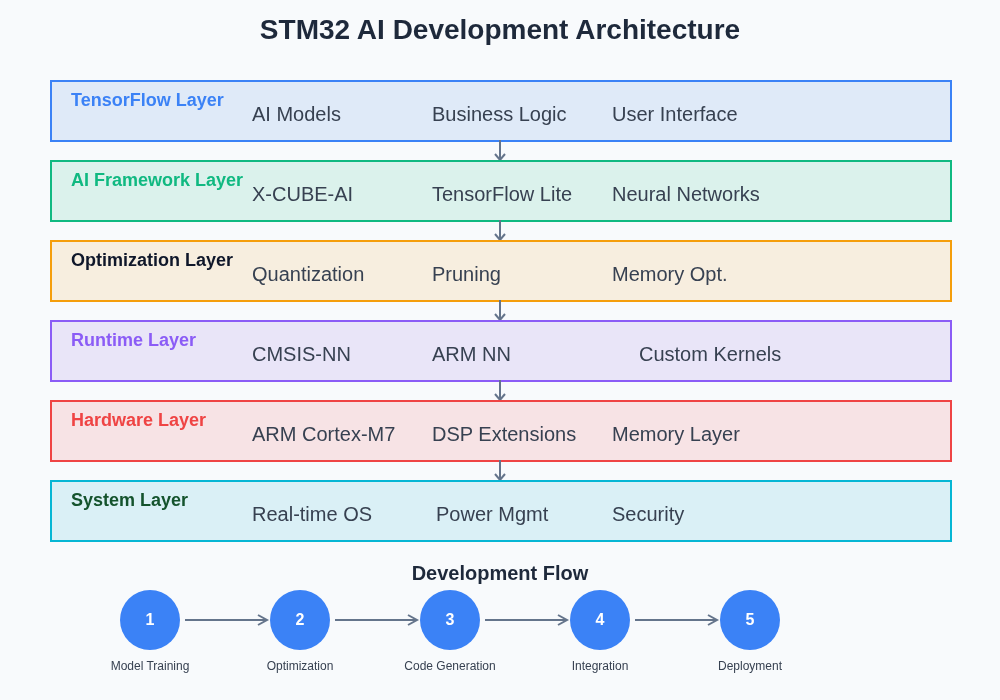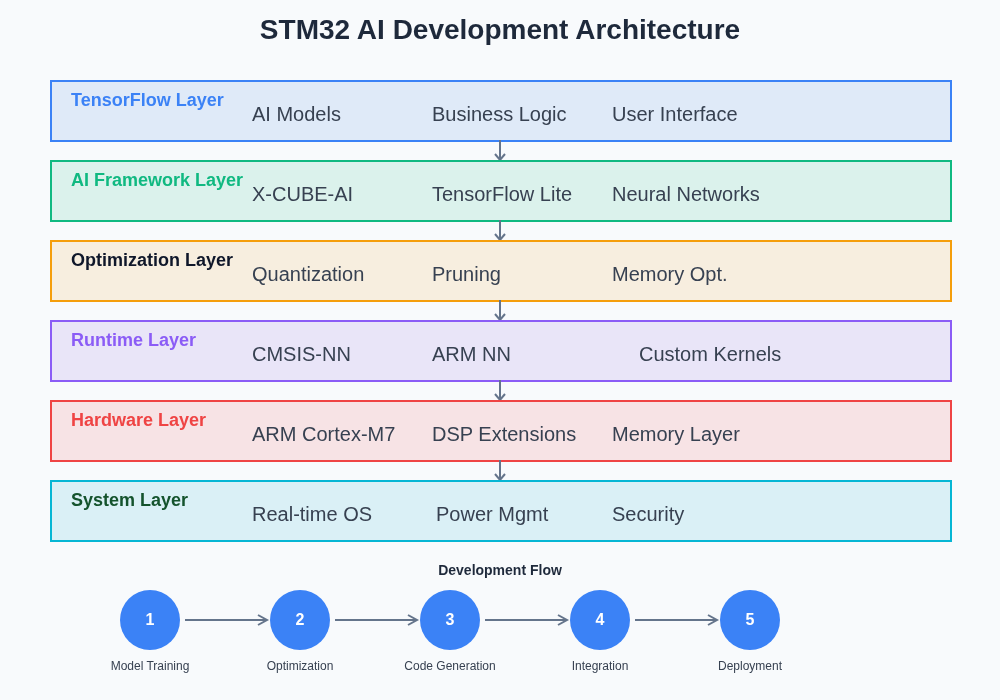--- a/index.html
+++ b/index.html
@@ -2,21 +2,21 @@
 <html><head>
 <meta charset="utf-8">
 <style>
   html, body { margin:0; padding:0; }
   body { width:1000px; height:700px; background:#f8fafc; font-family:"Liberation Sans", sans-serif; position:relative; overflow:hidden; }
   .title { position:absolute; top:14px; left:0; width:1000px; text-align:center; font-size:28px; font-weight:bold; color:#1e293b; }
   .layer { position:absolute; left:50px; width:898px; height:58px; border:2px solid; box-sizing:content-box; }
   .layer-name { position:absolute; left:19px; top:8px; font-size:18px; font-weight:bold; }
   .comp { position:absolute; top:21px; font-size:20px; color:#374151; }
   .arrow { position:absolute; left:494px; width:12px; height:22px; }
-  .flow-title { position:absolute; top:562px; left:0; width:1000px; text-align:center; font-size:14px; font-weight:bold; color:#1e293b; }
+  .flow-title { position:absolute; top:562px; left:0; width:1000px; text-align:center; font-size:20px; font-weight:bold; color:#1e293b; }
   .step { position:absolute; top:590px; width:60px; height:60px; border-radius:50%; background:#3b82f6; color:#fff; font-size:16px; font-weight:bold; display:flex; align-items:center; justify-content:center; }
   .step-label { position:absolute; top:659px; width:140px; text-align:center; font-size:12px; color:#374151; }
   svg.flow-arrows { position:absolute; left:0; top:0; width:1000px; height:700px; pointer-events:none; }
 </style>
 </head>
 <body>
 
 <div class="title">STM32 AI Development Architecture</div>
 
 <div id="layers">

